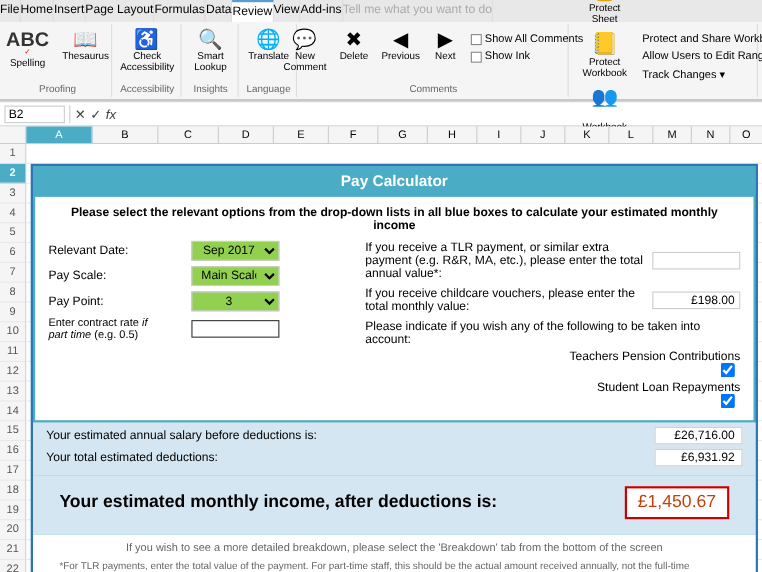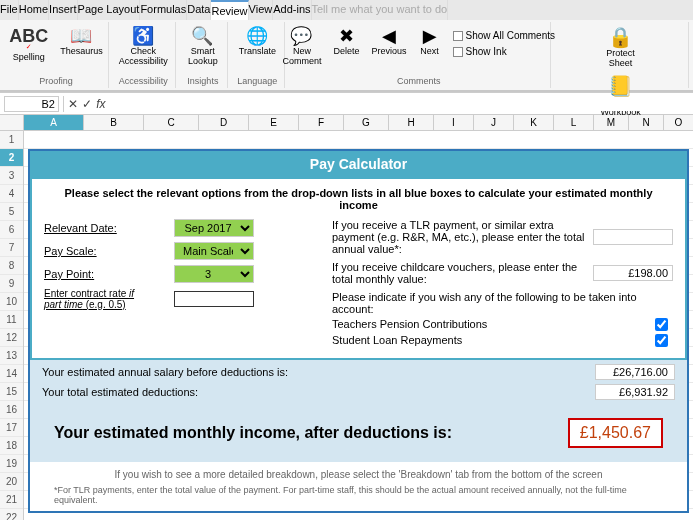--- a/index.html
+++ b/index.html
@@ -16,44 +16,44 @@
     .ribbon-btns { display: flex; gap: 2px; align-items: flex-start; flex: 1; }
     .ribbon-btn { display: flex; flex-direction: column; align-items: center; padding: 2px 4px; cursor: pointer; border: 1px solid transparent; border-radius: 2px; font-size: 9px; min-width: 32px; }
     .ribbon-btn .icon { font-size: 20px; line-height: 1; }
     .ribbon-btn .lbl { font-size: 9px; text-align: center; margin-top: 1px; }
     .ribbon-small-btns { display: flex; flex-direction: column; gap: 1px; }
     .ribbon-small-btn { font-size: 10px; padding: 1px 4px; cursor: pointer; border: 1px solid transparent; border-radius: 2px; white-space: nowrap; display: flex; align-items: center; gap: 3px; }
     .checkbox-icon { width: 10px; height: 10px; border: 1px solid #888; background: #fff; display: inline-block; }
 
     
     .formula-bar { display: flex; align-items: center; background: #fff; border-bottom: 1px solid #ccc; height: 22px; padding: 0 4px; gap: 4px; }
-    .cell-ref { width: 55px; border: 1px solid #ccc; padding: 1px 3px; font-size: 11px; text-align: right; }
+    .cell-ref { width: 55px; border: 1px solid #ccc; padding: 1px 3px; font-size: 11px; text-align: left; }
     .formula-divider { width: 1px; background: #ccc; height: 16px; }
     .formula-icons { display: flex; gap: 4px; font-size: 12px; color: #444; }
     .formula-input { flex: 1; font-size: 11px; border: none; outline: none; padding: 1px 3px; }
     .col-headers { display: flex; background: #f5f5f5; border-bottom: 1px solid #ccc; height: 16px; }
     .row-num-header { width: 24px; border-right: 1px solid #ccc; flex-shrink: 0; }
     .col-header { border-right: 1px solid #ccc; text-align: center; font-size: 10px; flex-shrink: 0; line-height: 16px; }
     .rows-area { display: flex; }
     .row-nums { display: flex; flex-direction: column; width: 24px; background: #f5f5f5; border-right: 1px solid #ccc; }
     .row-num { height: 18px; border-bottom: 1px solid #e8e8e8; font-size: 10px; text-align: center; line-height: 18px; color: #555; flex-shrink: 0; }
 
     
     .calc-card { background: #4bacc6; border: 2px solid #2e75b6; margin: 0; }
     .calc-title { background: #4bacc6; text-align: center; font-size: 14px; font-weight: bold; color: #fff; padding: 5px 0; }
     .calc-inner { background: #fff; margin: 2px; padding: 8px 12px; }
     .calc-instruction { text-align: center; font-size: 11px; font-weight: bold; color: #000; margin-bottom: 8px; }
     .calc-row { display: flex; align-items: center; margin-bottom: 5px; }
-    .calc-label { font-size: 11px; color: #000; width: 130px; text-decoration: underline; }
+    .calc-label { font-size: 11px; color: #000; width: 130px; }
     .calc-input { border: 1px solid #ccc; padding: 1px 4px; font-size: 11px; background: #92d050; width: 80px; text-align: center; }
     .calc-input.white { background: #fff; border: 1px solid #333; }
     .right-row { display: flex; align-items: center; margin-bottom: 5px; font-size: 11px; }
     .right-row-label { flex: 1; font-size: 11px; }
     .right-row-input { border: 1px solid #ccc; width: 80px; text-align: right; padding: 1px 4px; font-size: 11px; background: #fff; }
-    .checkbox-row { display: flex; align-items: flex-start; margin-bottom: 3px; font-size: 11px; }
+    .checkbox-row { display: flex; align-items: flex-end; margin-bottom: 3px; font-size: 11px; flex-direction: column; }
     .checkbox-row input { margin-right: 5px; }
     .result-row { display: flex; align-items: center; margin-bottom: 4px; font-size: 11px; }
     .result-label { flex: 1; font-size: 11px; }
     .result-value { border: 1px solid #ccc; padding: 1px 6px; font-size: 11px; background: #fff; min-width: 80px; text-align: right; }
 
     .big-result { display: flex; align-items: center; margin: 6px 12px; }
     .big-result-label { font-size: 16px; font-weight: bold; flex: 1; }
     .big-result-value { border: 2px solid #c00; padding: 4px 10px; font-size: 16px; font-weight: normal; color: #c2410c; background: #fff; }
 
     .footer-text { font-size: 10px; color: #666; text-align: center; padding: 3px 12px; }
@@ -153,21 +153,21 @@
           </div>
           <div class="ribbon-small-btn">
             <span class="checkbox-icon"></span>
             <span>Show Ink</span>
           </div>
         </div>
       </div>
       <span class="ribbon-group-label">Comments</span>
     </div>
 
-    <div class="ribbon-group" style="flex-direction:column;gap:4px;padding-bottom:12px;">
+    <div class="ribbon-group" style="flex-direction:row;gap:4px;padding-bottom:12px;">
       <div style="display:flex;flex-direction:column;align-items:center;gap:2px;">
         <div class="ribbon-btn" style="flex-direction:column;">
           <span class="icon" style="font-size:20px;">🔒</span>
           <span class="lbl">Protect<br>Sheet</span>
         </div>
         <div class="ribbon-btn">
           <span class="icon" style="font-size:20px;">📒</span>
           <span class="lbl">Protect<br>Workbook</span>
         </div>
         <div class="ribbon-btn">

